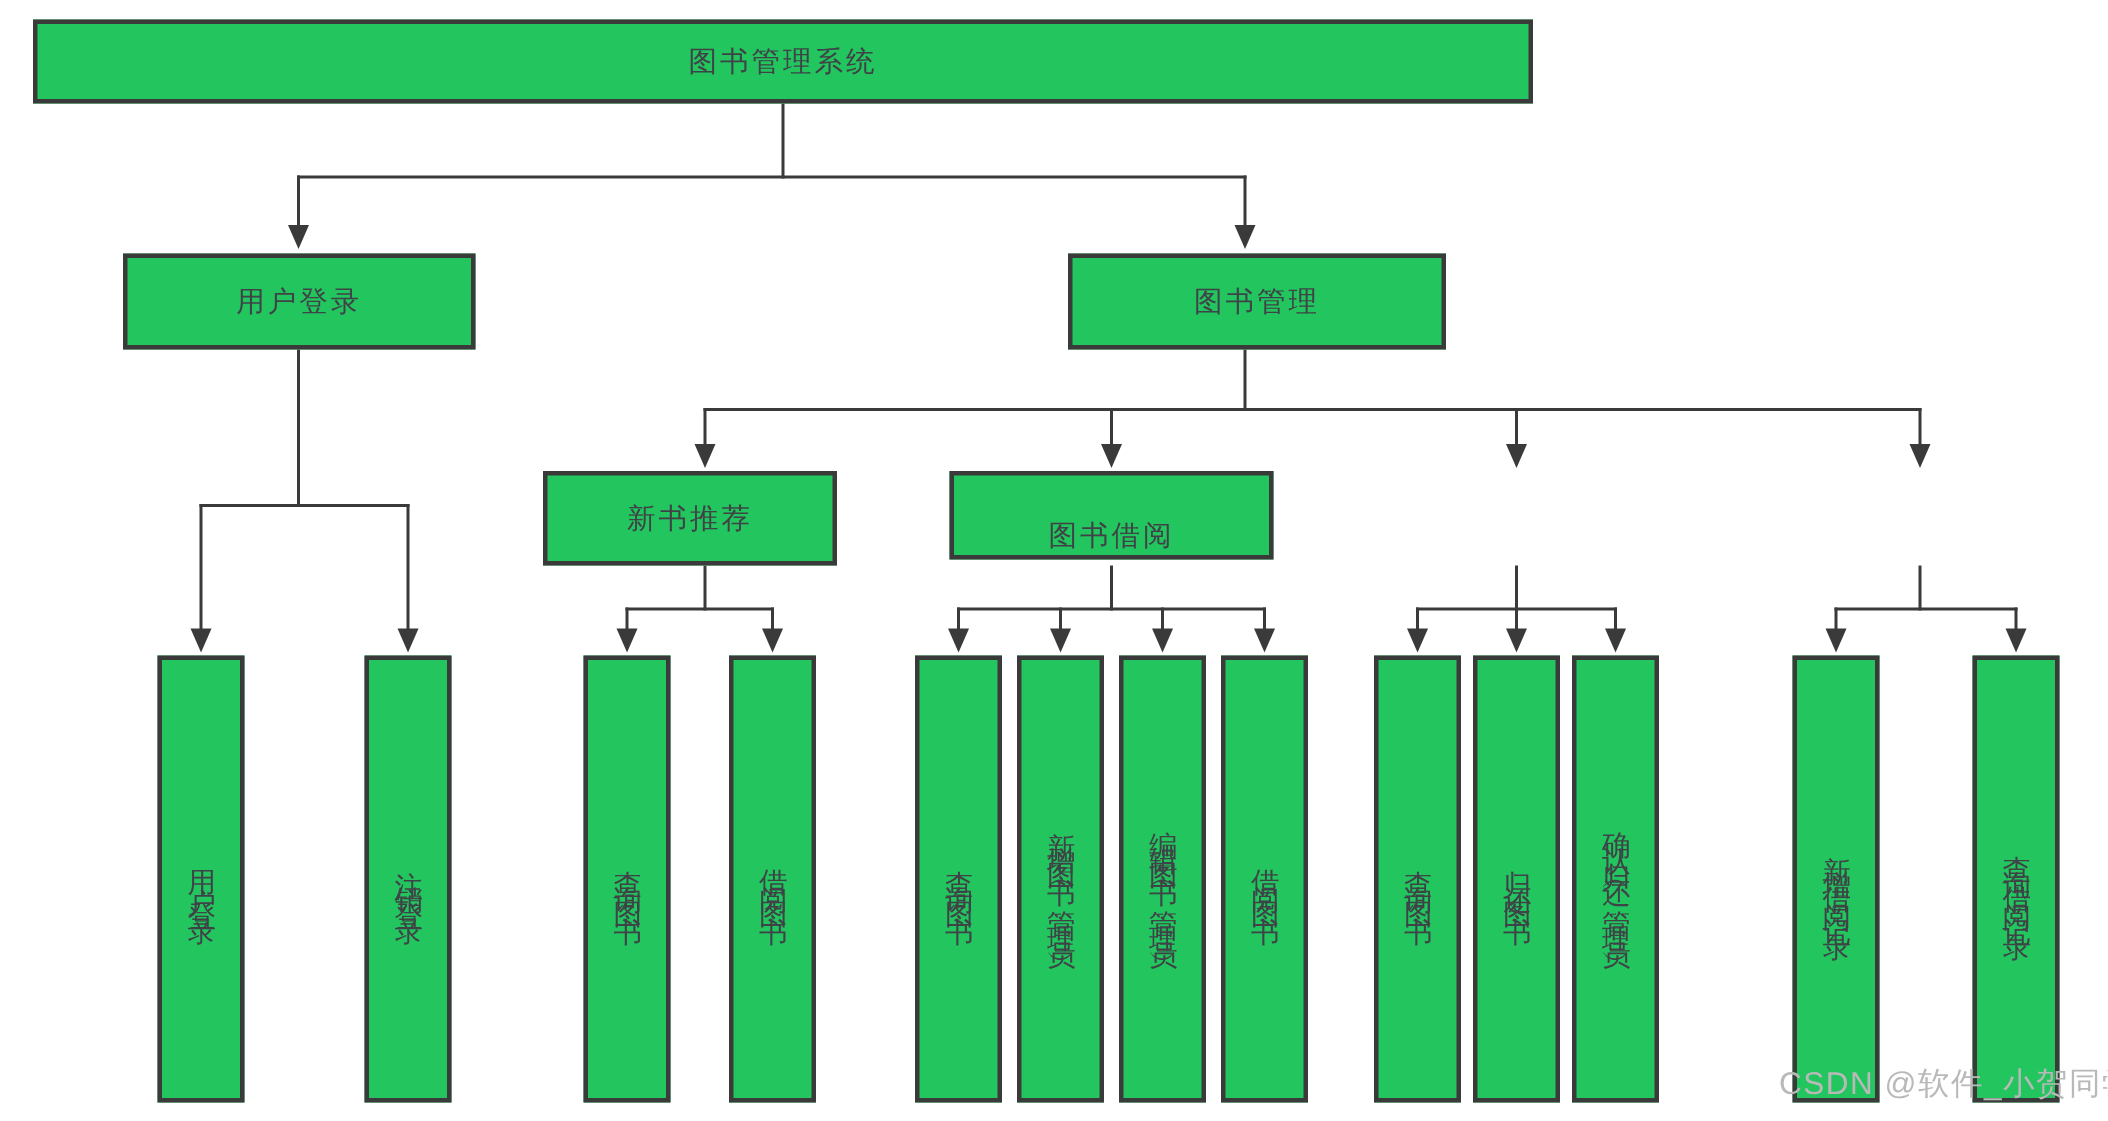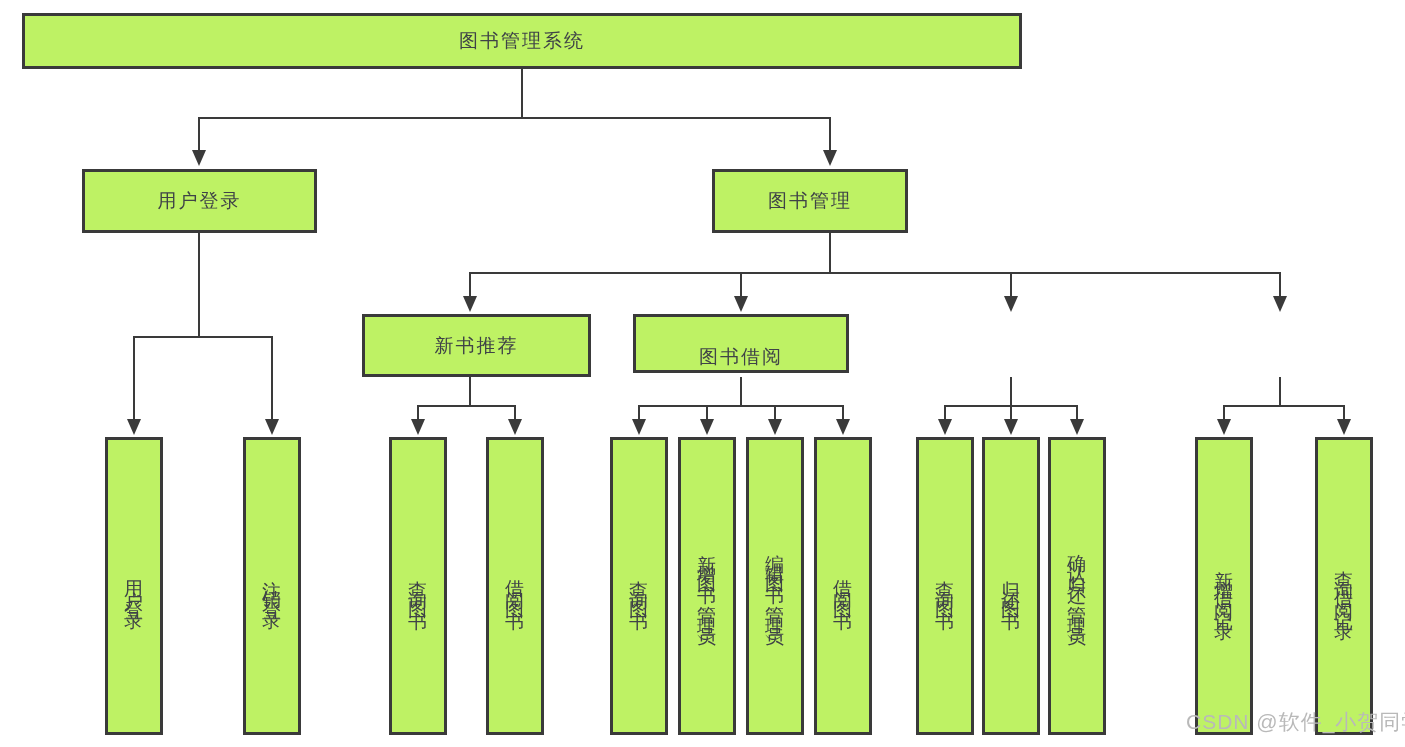--- a/index.html
+++ b/index.html
@@ -14,21 +14,21 @@
     width: 1405px;
     height: 747px;
     background: var(--bg);
     font-family: "Liberation Sans", sans-serif;
     overflow: hidden;
   }
   .box {
     position: absolute;
     box-sizing: border-box;
     border: 3px solid var(--line);
-    background: #bef264;
+    background: #22c55e;
     display: flex;
     align-items: center;
     justify-content: center;
     color: var(--text);
     font-size: 19px;
     letter-spacing: 2px;
     z-index: 2;
   }
   .box.v span {
     writing-mode: vertical-rl;
@@ -64,30 +64,30 @@
 <body>
 
 <div id="canvas">
   <div class="watermark" style="left:1186px; top:708px;">CSDN @软件_小贺同学</div>
 <div class="box" style="left: 22px; top: 13px; width: 1000px; height: 56px;">
       <span>图书管理系统</span>
     </div>
     <div class="box" style="left: 82px; top: 169px; width: 235px; height: 64px;">
       <span>用户登录</span>
     </div>
-    <div class="box" style="left: 712px; top: 169px; width: 196px; height: 64px;">
+    <div class="box" style="left: 712px; top: 169px; width: 252px; height: 64px;">
       <span>图书管理</span>
     </div>
     <div class="box v" style="left: 105px; top: 437px; width: 58px; height: 298px;">
       <span>用户登录</span>
     </div>
     <div class="box v" style="left: 243px; top: 437px; width: 58px; height: 298px;">
       <span>注销登录</span>
     </div>
-    <div class="box" style="left: 362px; top: 314px; width: 229px; height: 63px;">
+    <div class="box" style="left: 362px; top: 314px; width: 196px; height: 63px;">
       <span>新书推荐</span>
     </div>
     <div class="box" style="left: 633px; top: 314px; width: 216px; height: 59px; align-items: flex-end;">
       <span>图书借阅</span>
     </div>
     <div class="box v" style="left: 389px; top: 437px; width: 58px; height: 298px;">
       <span>查询图书</span>
     </div>
     <div class="box v" style="left: 486px; top: 437px; width: 58px; height: 298px;">
       <span>借阅图书</span>

